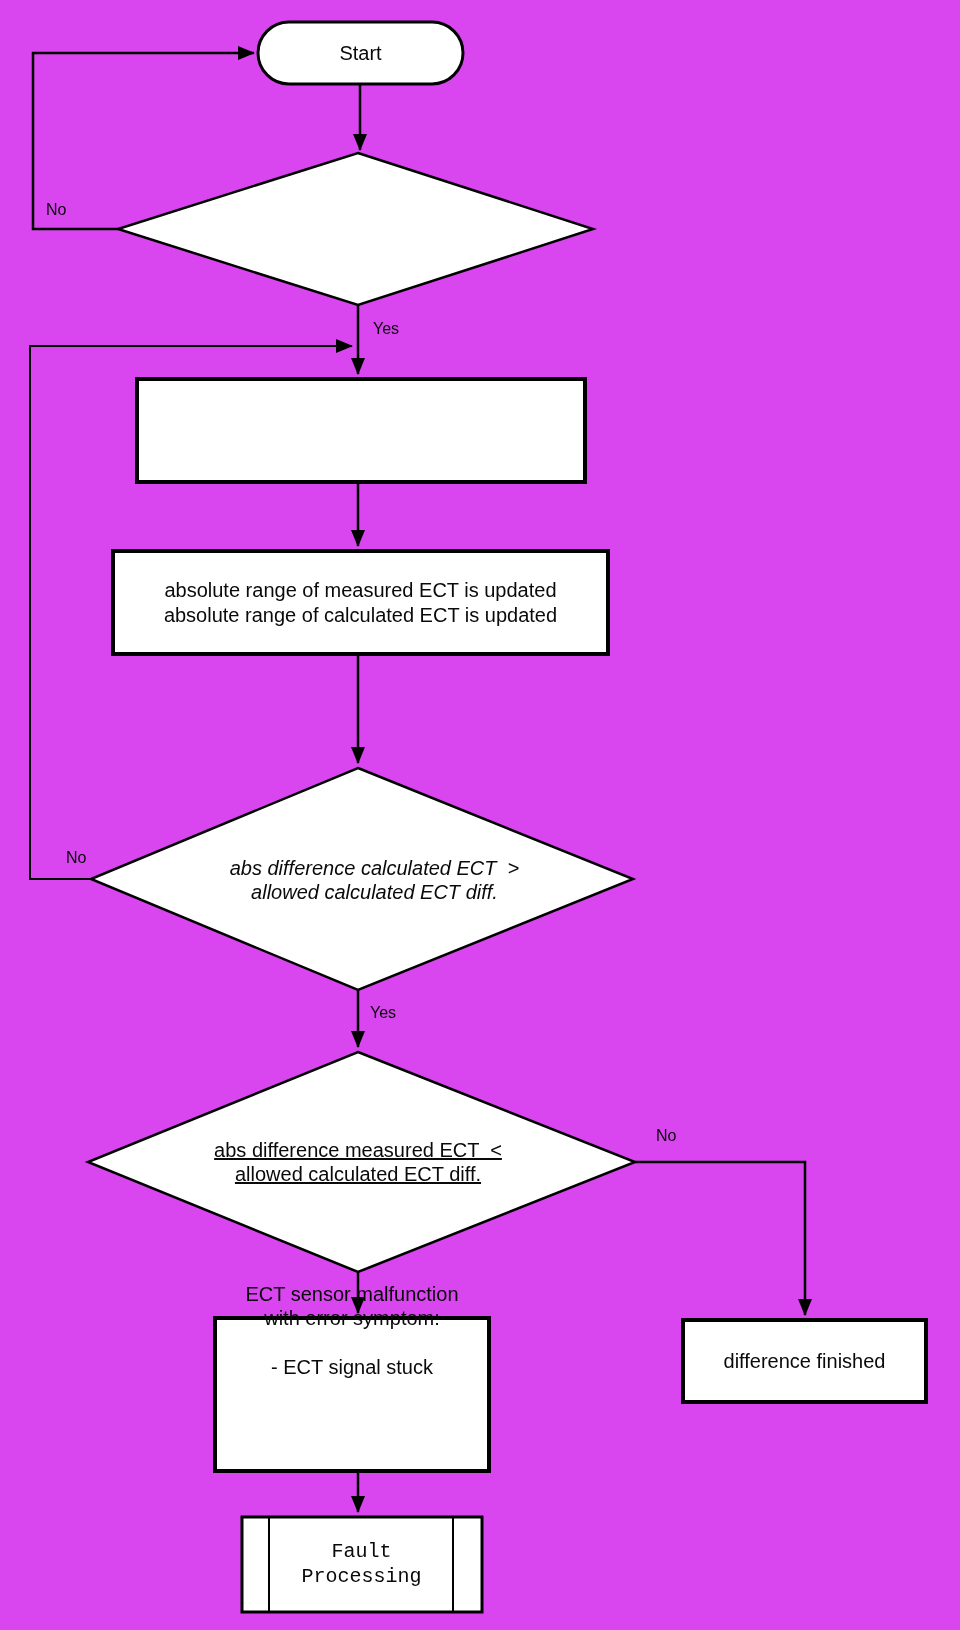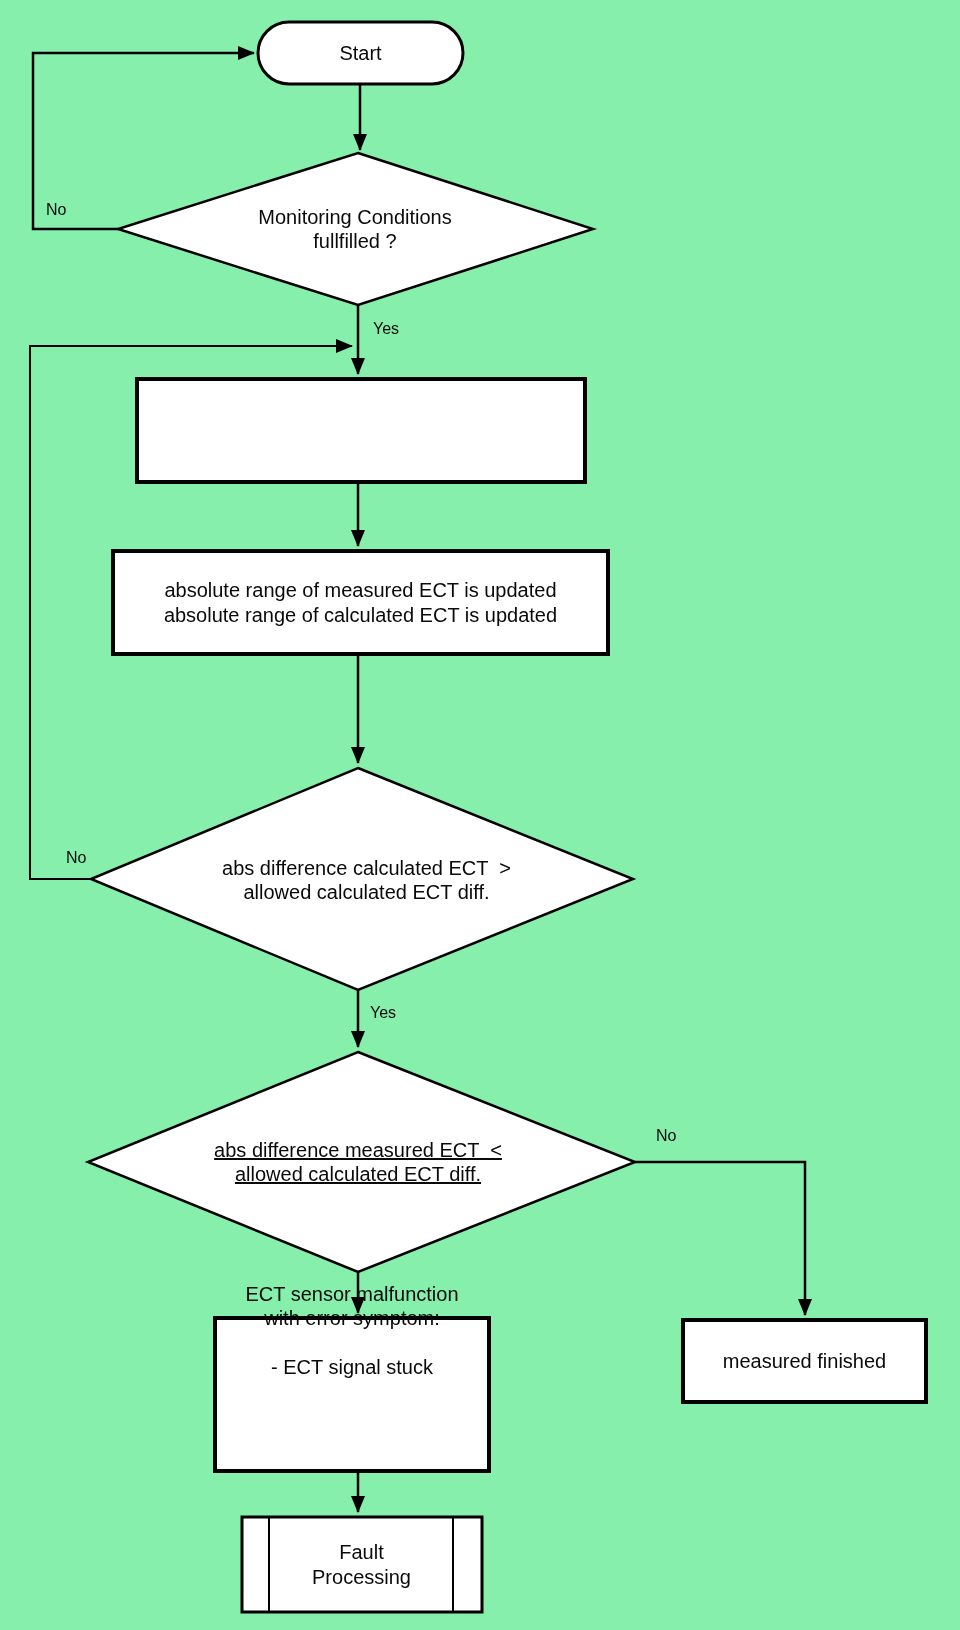--- a/index.html
+++ b/index.html
@@ -1,16 +1,16 @@
 <!DOCTYPE html>
 <html><head>
 <meta charset="utf-8">
 <style>
   html,body{margin:0;padding:0;background:#fff;}
-  #page{position:relative;width:960px;height:1630px;background:#86efac;
+  #page{position:relative;width:960px;height:1630px;background:#d946ef;
         font-family:"Liberation Sans", sans-serif;color:#000;overflow:hidden;}
   #diagram-svg{position:absolute;left:0;top:0;}
   .label{position:absolute;display:flex;align-items:center;justify-content:center;
          text-align:center;font-size:20px;line-height:1.22;white-space:pre-line;
          color:#0a0a0a;}
   .edge-label{position:absolute;font-size:16px;color:#0a0a0a;white-space:nowrap;}
 </style>
 </head>
 <body>
 
@@ -42,41 +42,39 @@
     <polygon points="358,1052 635,1162 358,1272 88,1162" fill="#fff" stroke="#000" stroke-width="2.5"></polygon>
     <rect x="215" y="1318" width="274" height="153" fill="#fff" stroke="#000" stroke-width="4"></rect>
     <rect x="683" y="1320" width="243" height="82" fill="#fff" stroke="#000" stroke-width="4"></rect>
     <rect x="242" y="1517" width="240" height="95" fill="#fff" stroke="#000" stroke-width="3"></rect>
     <line x1="269" y1="1517" x2="269" y2="1612" stroke="#000" stroke-width="2"></line>
     <line x1="453" y1="1517" x2="453" y2="1612" stroke="#000" stroke-width="2"></line>
   </svg>
 
   <div class="label" style="left:258px;top:22px;width:205px;height:62px;">Start</div>
 
-  <div class="label" style="left:200px;top:194px;width:310px;height:70px;">Monitoring Conditions
-fullfilled ?</div>
 
 
   <div class="label" style="left:113px;top:551px;width:495px;height:103px;">absolute range of measured ECT is updated
 absolute range of calculated ECT is updated</div>
 
-  <div class="label" style="left:214px;top:845px;width:305px;height:70px;">abs difference calculated ECT &nbsp;&gt;
+  <div class="label" style="left:222px;top:845px;width:305px;height:70px;font-style:italic;">abs difference calculated ECT &nbsp;&gt;
 allowed calculated ECT diff.</div>
 
   <div class="label" style="left:205px;top:1127px;width:306px;height:70px;text-decoration:underline;">abs difference measured ECT &nbsp;&lt;
 allowed calculated ECT diff.</div>
 
   <div class="label" style="left:215px;top:1258px;width:274px;height:145px;">ECT sensor malfunction
 with error symptom:
 
 - ECT signal stuck</div>
 
-  <div class="label" style="left:683px;top:1320px;width:243px;height:82px;">measured finished</div>
+  <div class="label" style="left:683px;top:1320px;width:243px;height:82px;">difference finished</div>
 
-  <div class="label" style="left:270px;top:1517px;width:183px;height:95px;">Fault
+  <div class="label" style="left:270px;top:1517px;width:183px;height:95px;font-family:Liberation Mono, monospace;">Fault
 Processing</div>
 
   <div class="edge-label" style="left:46px;top:201px;">No</div>
   <div class="edge-label" style="left:373px;top:320px;">Yes</div>
   <div class="edge-label" style="left:66px;top:849px;">No</div>
   <div class="edge-label" style="left:370px;top:1004px;">Yes</div>
   <div class="edge-label" style="left:656px;top:1127px;">No</div>
 
 </div>
 

